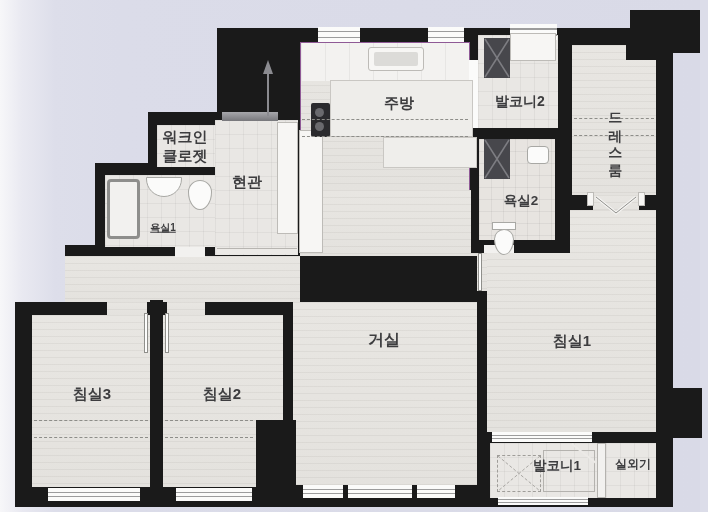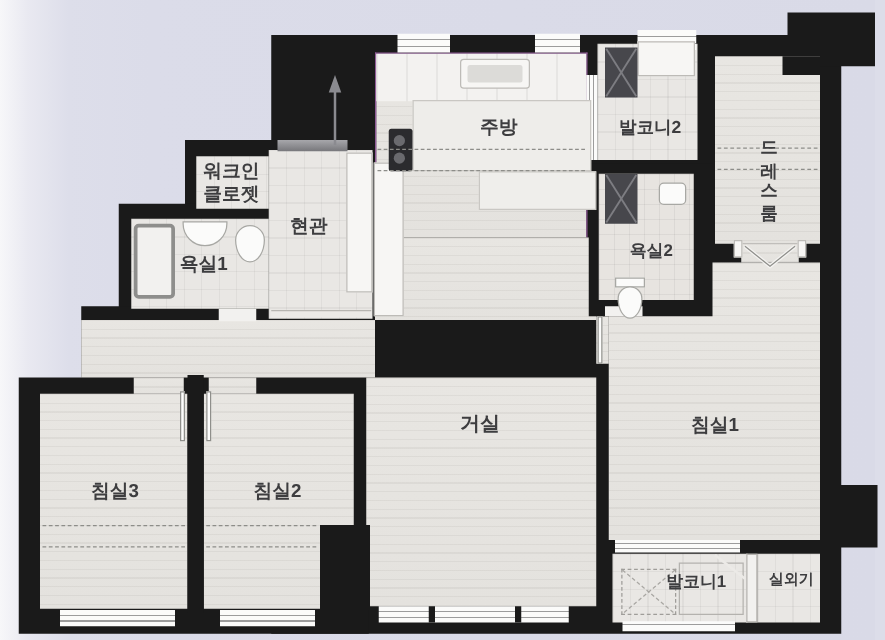--- a/index.html
+++ b/index.html
@@ -160,21 +160,21 @@
     <line x1="268" y1="72" x2="268" y2="116" stroke="#8b8b90" stroke-width="2"></line>
     <polygon points="268,60 263,74 273,74" fill="#8b8b90"></polygon>
   </svg>
 
   <div class="lbl" style="left:399px;top:103px;font-size:15px;">주방</div>
   <div class="lbl" style="left:520px;top:102px;font-size:14px;">발코니2</div>
   <div class="lbl vert" style="left:615px;top:137px;font-size:14px;">드레스룸</div>
   <div class="lbl" style="left:185px;top:147px;font-size:15px;">워크인
 클로젯</div>
   <div class="lbl" style="left:247px;top:182px;font-size:15px;">현관</div>
-  <div class="lbl" style="left:163px;top:212px;font-size:15px;">욕실1</div>
+  <div class="lbl" style="left:163px;top:228px;font-size:10px;text-decoration:underline;">욕실1</div>
   <div class="lbl" style="left:521px;top:201px;font-size:13.5px;">욕실2</div>
   <div class="lbl" style="left:384px;top:340px;font-size:16px;">거실</div>
   <div class="lbl" style="left:572px;top:341px;font-size:15px;">침실1</div>
   <div class="lbl" style="left:222px;top:394px;font-size:15px;">침실2</div>
   <div class="lbl" style="left:92px;top:394px;font-size:15px;">침실3</div>
   <div class="lbl" style="left:557px;top:466px;font-size:13.5px;">발코니1</div>
   <div class="lbl" style="left:633px;top:464px;font-size:12px;">실외기</div>
 
 </div>
 

